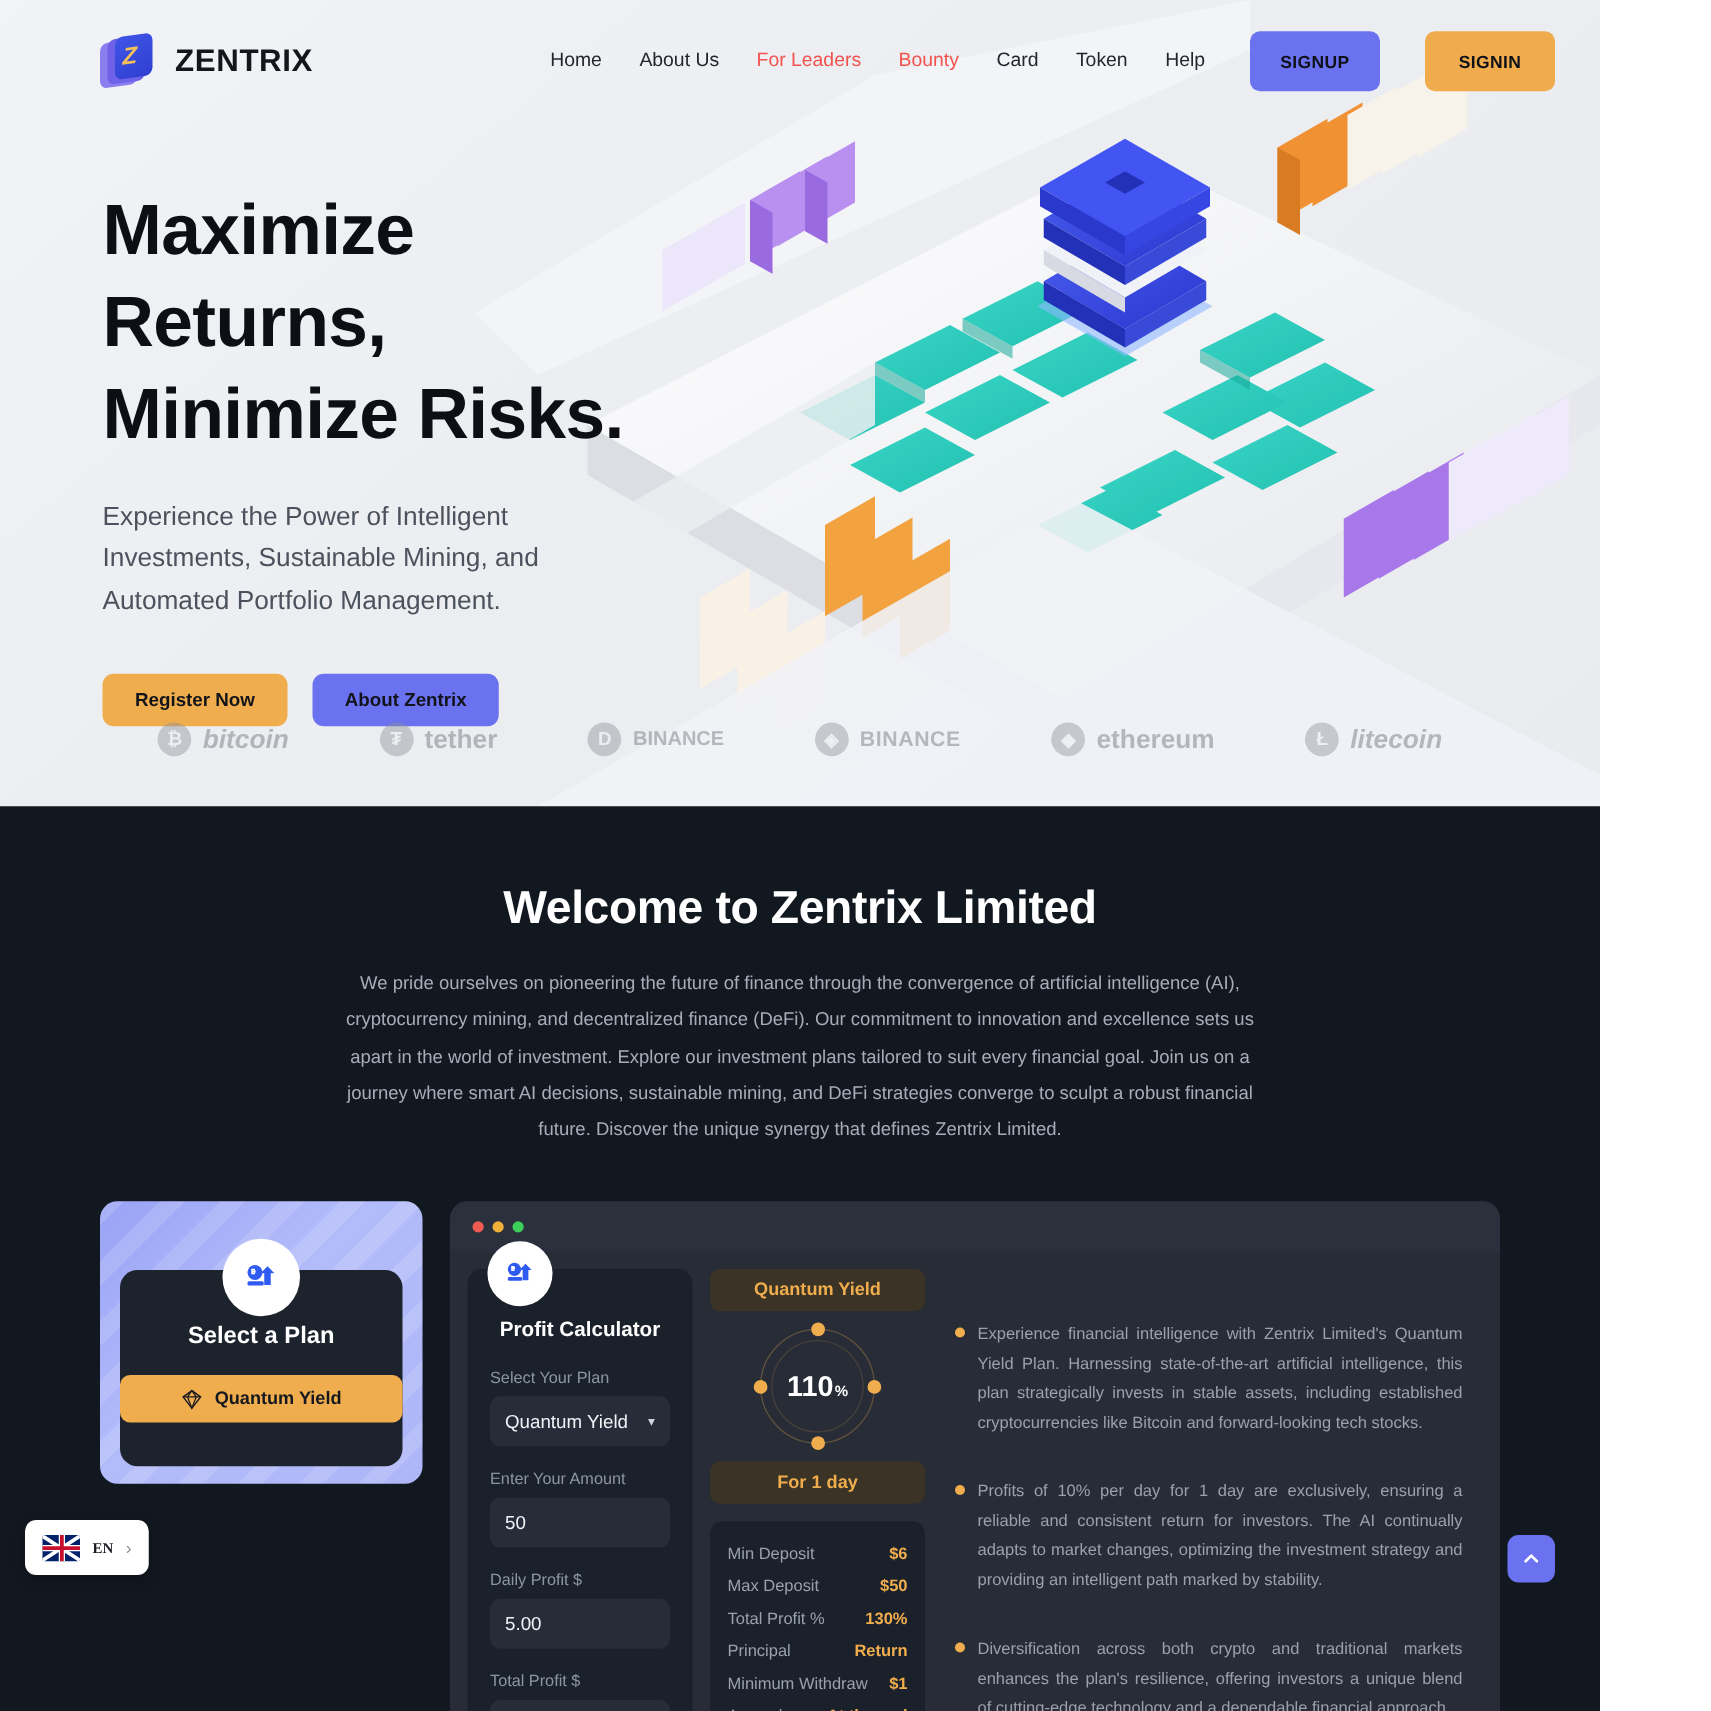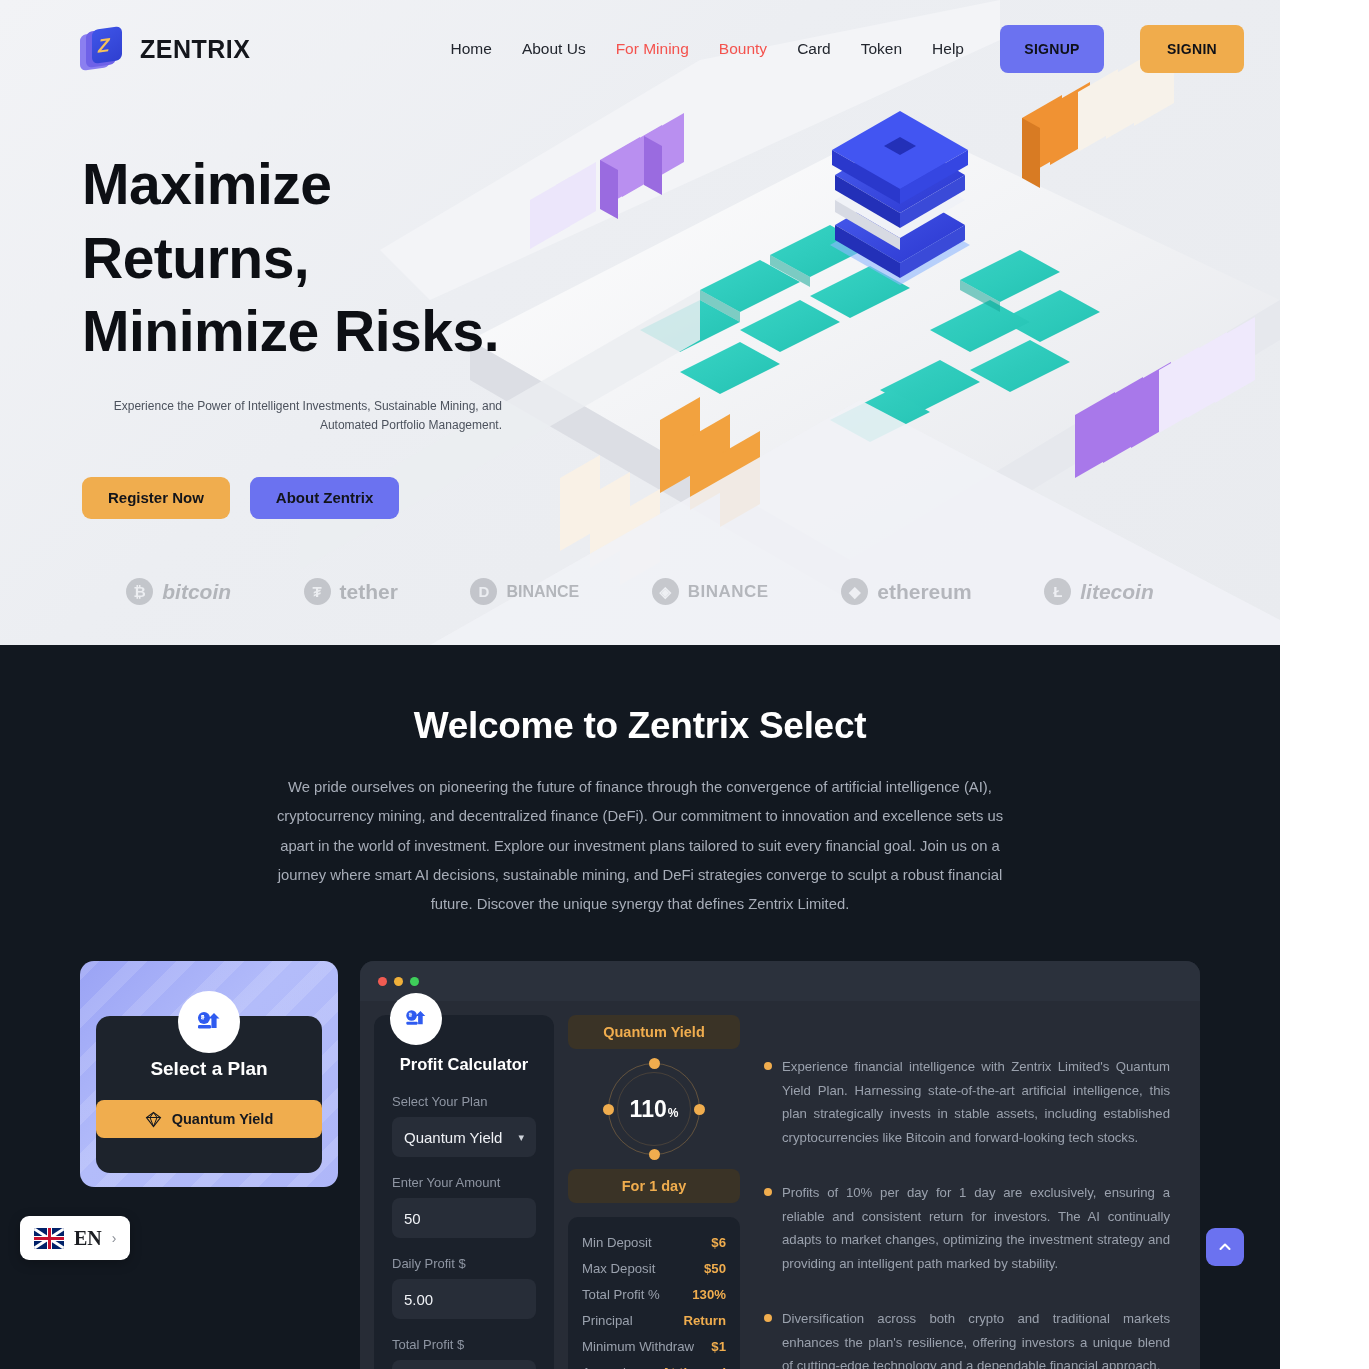--- a/index.html
+++ b/index.html
@@ -45,21 +45,21 @@
     border: none; border-radius: 8px; font-size: 14px; font-weight: 700;
     letter-spacing: .3px; color: #11131a; cursor: pointer;
     padding: 0 22px; height: 48px; margin-left: 6px;
   }
   .nav-btn.signup { background: #6b72f0; color: #0f1118; min-width: 104px; }
   .nav-btn.signin { background: #f0ac4c; color: #0f1118; min-width: 104px; }
 
   
   .hero-copy { position: relative; z-index: 8; padding: 50px 0 0 82px; max-width: 560px; }
   .hero-title { font-size: 57px; line-height: 1.29; font-weight: 800; color: #0d0f14; letter-spacing: -0.5px; }
-  .hero-sub { margin-top: 28px; font-size: 12px; line-height: 1.6; color: #4c525d; max-width: 420px; text-align: right; }
+  .hero-sub { margin-top: 28px; font-size: 21px; line-height: 1.6; color: #4c525d; max-width: 420px; }
   .hero-cta { margin-top: 42px; display: flex; gap: 20px; }
   .cta {
     border: none; border-radius: 9px; height: 42px; padding: 0 26px;
     font-size: 15px; font-weight: 700; color: #12141a; cursor: pointer;
   }
   .cta.orange { background: #f0ad4e; }
   .cta.violet { background: #6b72f0; }
 
   
   .coins {
@@ -207,21 +207,21 @@
     position:absolute; top:50%; left:0; width:100%; height:3px; margin-top:-1.5px; background:#C8102E; z-index:3;
   }
   .flag u {
     position:absolute; left:-6px; top:9px; width:42px; height:2.5px; background:#fff;
     transform: rotate(33deg); z-index:2;
   }
   .flag s {
     position:absolute; left:-6px; top:9px; width:42px; height:2.5px; background:#fff;
     transform: rotate(-33deg); z-index:2;
   }
-  .lang-code { font-size: 20px; font-weight: 700; color: #1b1d22; font-family: "Liberation Serif", serif; }
+  .lang-code { font-size: 12px; font-weight: 700; color: #1b1d22; font-family: "Liberation Serif", serif; }
   .lang-chev { font-size: 14px; color: #8a8e96; }
 
   .to-top {
     position: absolute; right: 36px; bottom: 103px; z-index: 40;
     width: 38px; height: 38px; border-radius: 9px; background: #6b72f0;
     border: none; cursor: pointer; display: flex; align-items: center; justify-content: center;
   }
 </style>
 </head>
 <body>
@@ -355,21 +355,21 @@
           <i class="bm1"></i>
             <i class="bm2"></i>
             <i class="bm3"></i>
           <span class="bm-z">Z</span>
         </span>
         <span class="brand-name">ZENTRIX</span>
       </div>
       <div class="nav-links">
         <a class="nav-link" href="#">Home</a>
         <a class="nav-link" href="#">About Us</a>
-        <a class="nav-link accent" href="#">For Mining</a>
+        <a class="nav-link accent" href="#">For Leaders</a>
         <a class="nav-link accent" href="#">Bounty</a>
         <a class="nav-link" href="#">Card</a>
         <a class="nav-link" href="#">Token</a>
         <a class="nav-link" href="#">Help</a>
         <button class="nav-btn signup">SIGNUP</button>
         <button class="nav-btn signin">SIGNIN</button>
       </div>
     </nav>
 
     <div class="hero-copy">
@@ -407,21 +407,21 @@
         <span class="coin-name">ethereum</span>
       </div>
       <div class="coin">
         <span class="coin-badge">Ł</span>
         <span class="coin-name italic">litecoin</span>
       </div>
     </div>
   </section>
 
   <section class="dark">
-    <h2 class="welcome-title">Welcome to Zentrix Select</h2>
+    <h2 class="welcome-title">Welcome to Zentrix Limited</h2>
     <p class="welcome-body">We pride ourselves on pioneering the future of finance through the convergence of artificial intelligence (AI), cryptocurrency mining, and decentralized finance (DeFi). Our commitment to innovation and excellence sets us apart in the world of investment. Explore our investment plans tailored to suit every financial goal. Join us on a journey where smart AI decisions, sustainable mining, and DeFi strategies converge to sculpt a robust financial future. Discover the unique synergy that defines Zentrix Limited.</p>
 
     <div class="calc-wrap">
 
       <div class="plan-card">
         <div class="plan-avatar">
           <svg width="34" height="34" viewBox="0 0 34 34">
             <circle cx="12" cy="13" r="6" fill="#2f5bf0"></circle>
             <path d="M12 10.5h-2.5v1.2H12v1H9.5v1.2H12" stroke="#fff" stroke-width="1" fill="none"></path>
             <rect x="6" y="20" width="13" height="3.4" rx="1.2" fill="#2f5bf0"></rect>

